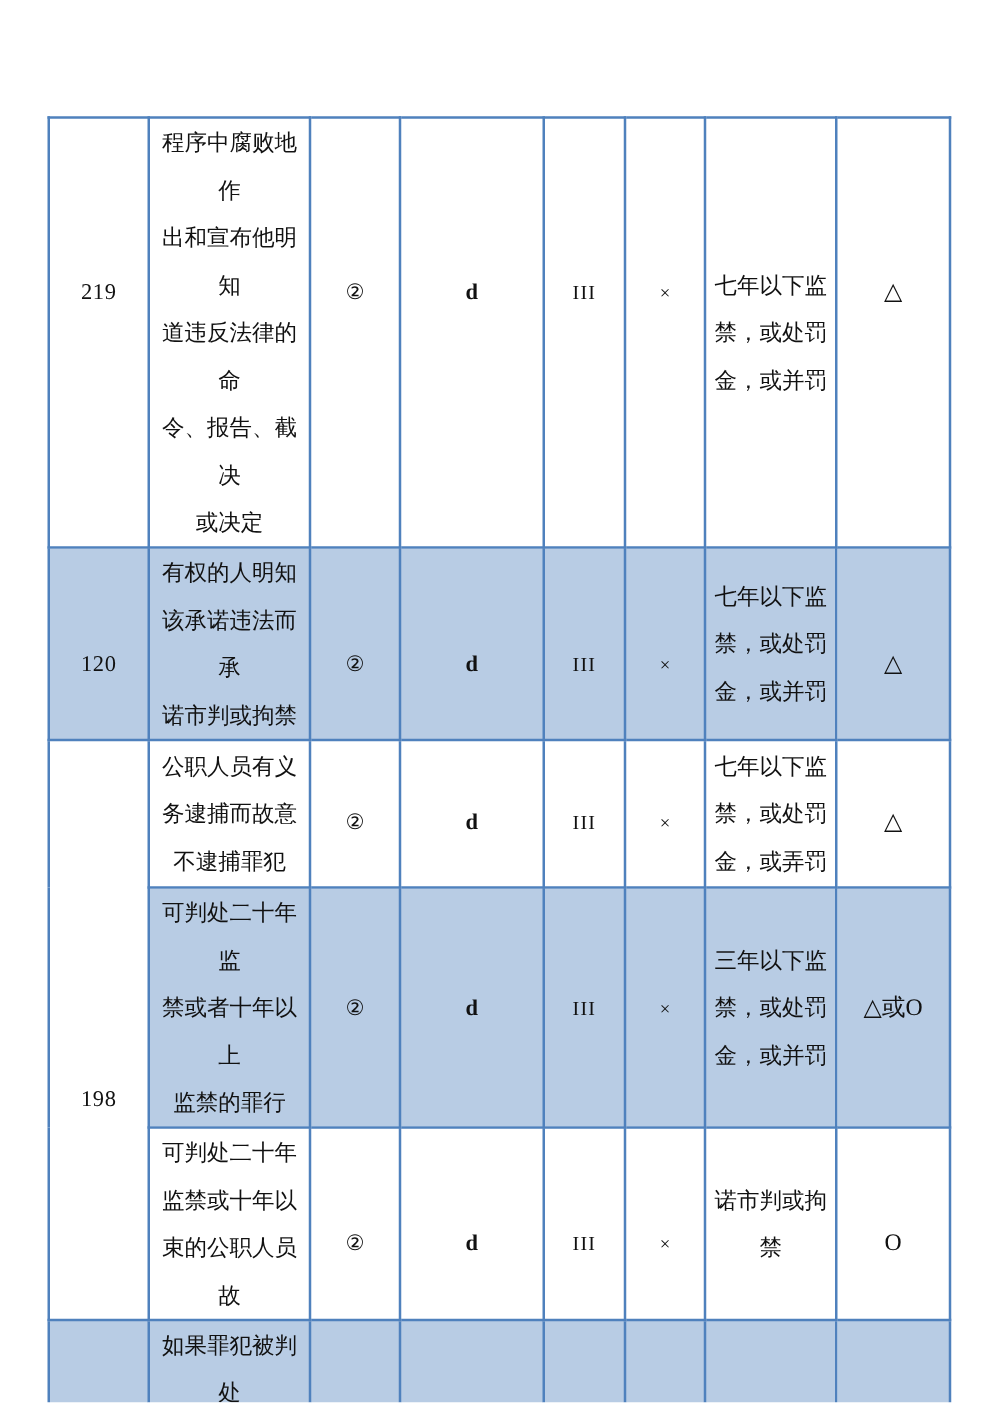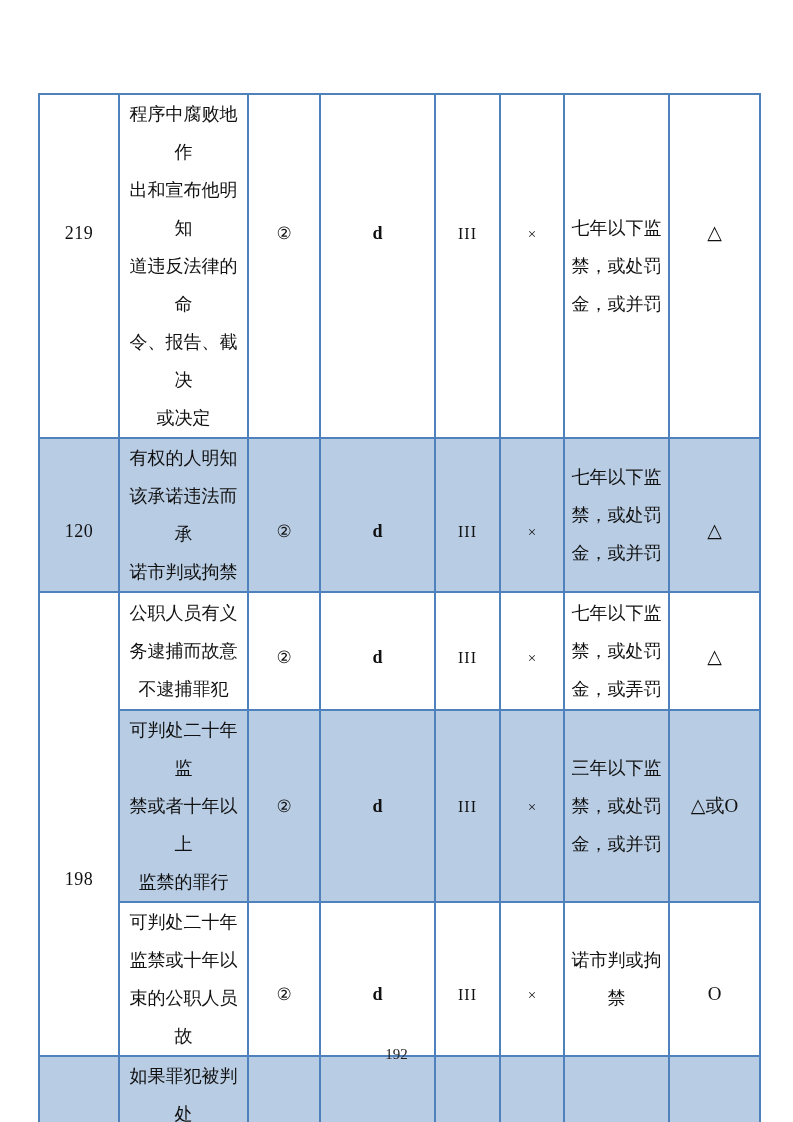--- a/index.html
+++ b/index.html
@@ -187,15 +187,14 @@
       <td class="blue"></td>
       <td class="blue"><span class="multi">十四年以下
 监禁，或二十
 年监禁</span></td>
       <td class="blue"></td>
     </tr>
 
   </tbody>
     </table>
 
-  <div class="page-number">192</div>
 
 </div>
 
 </body></html>

